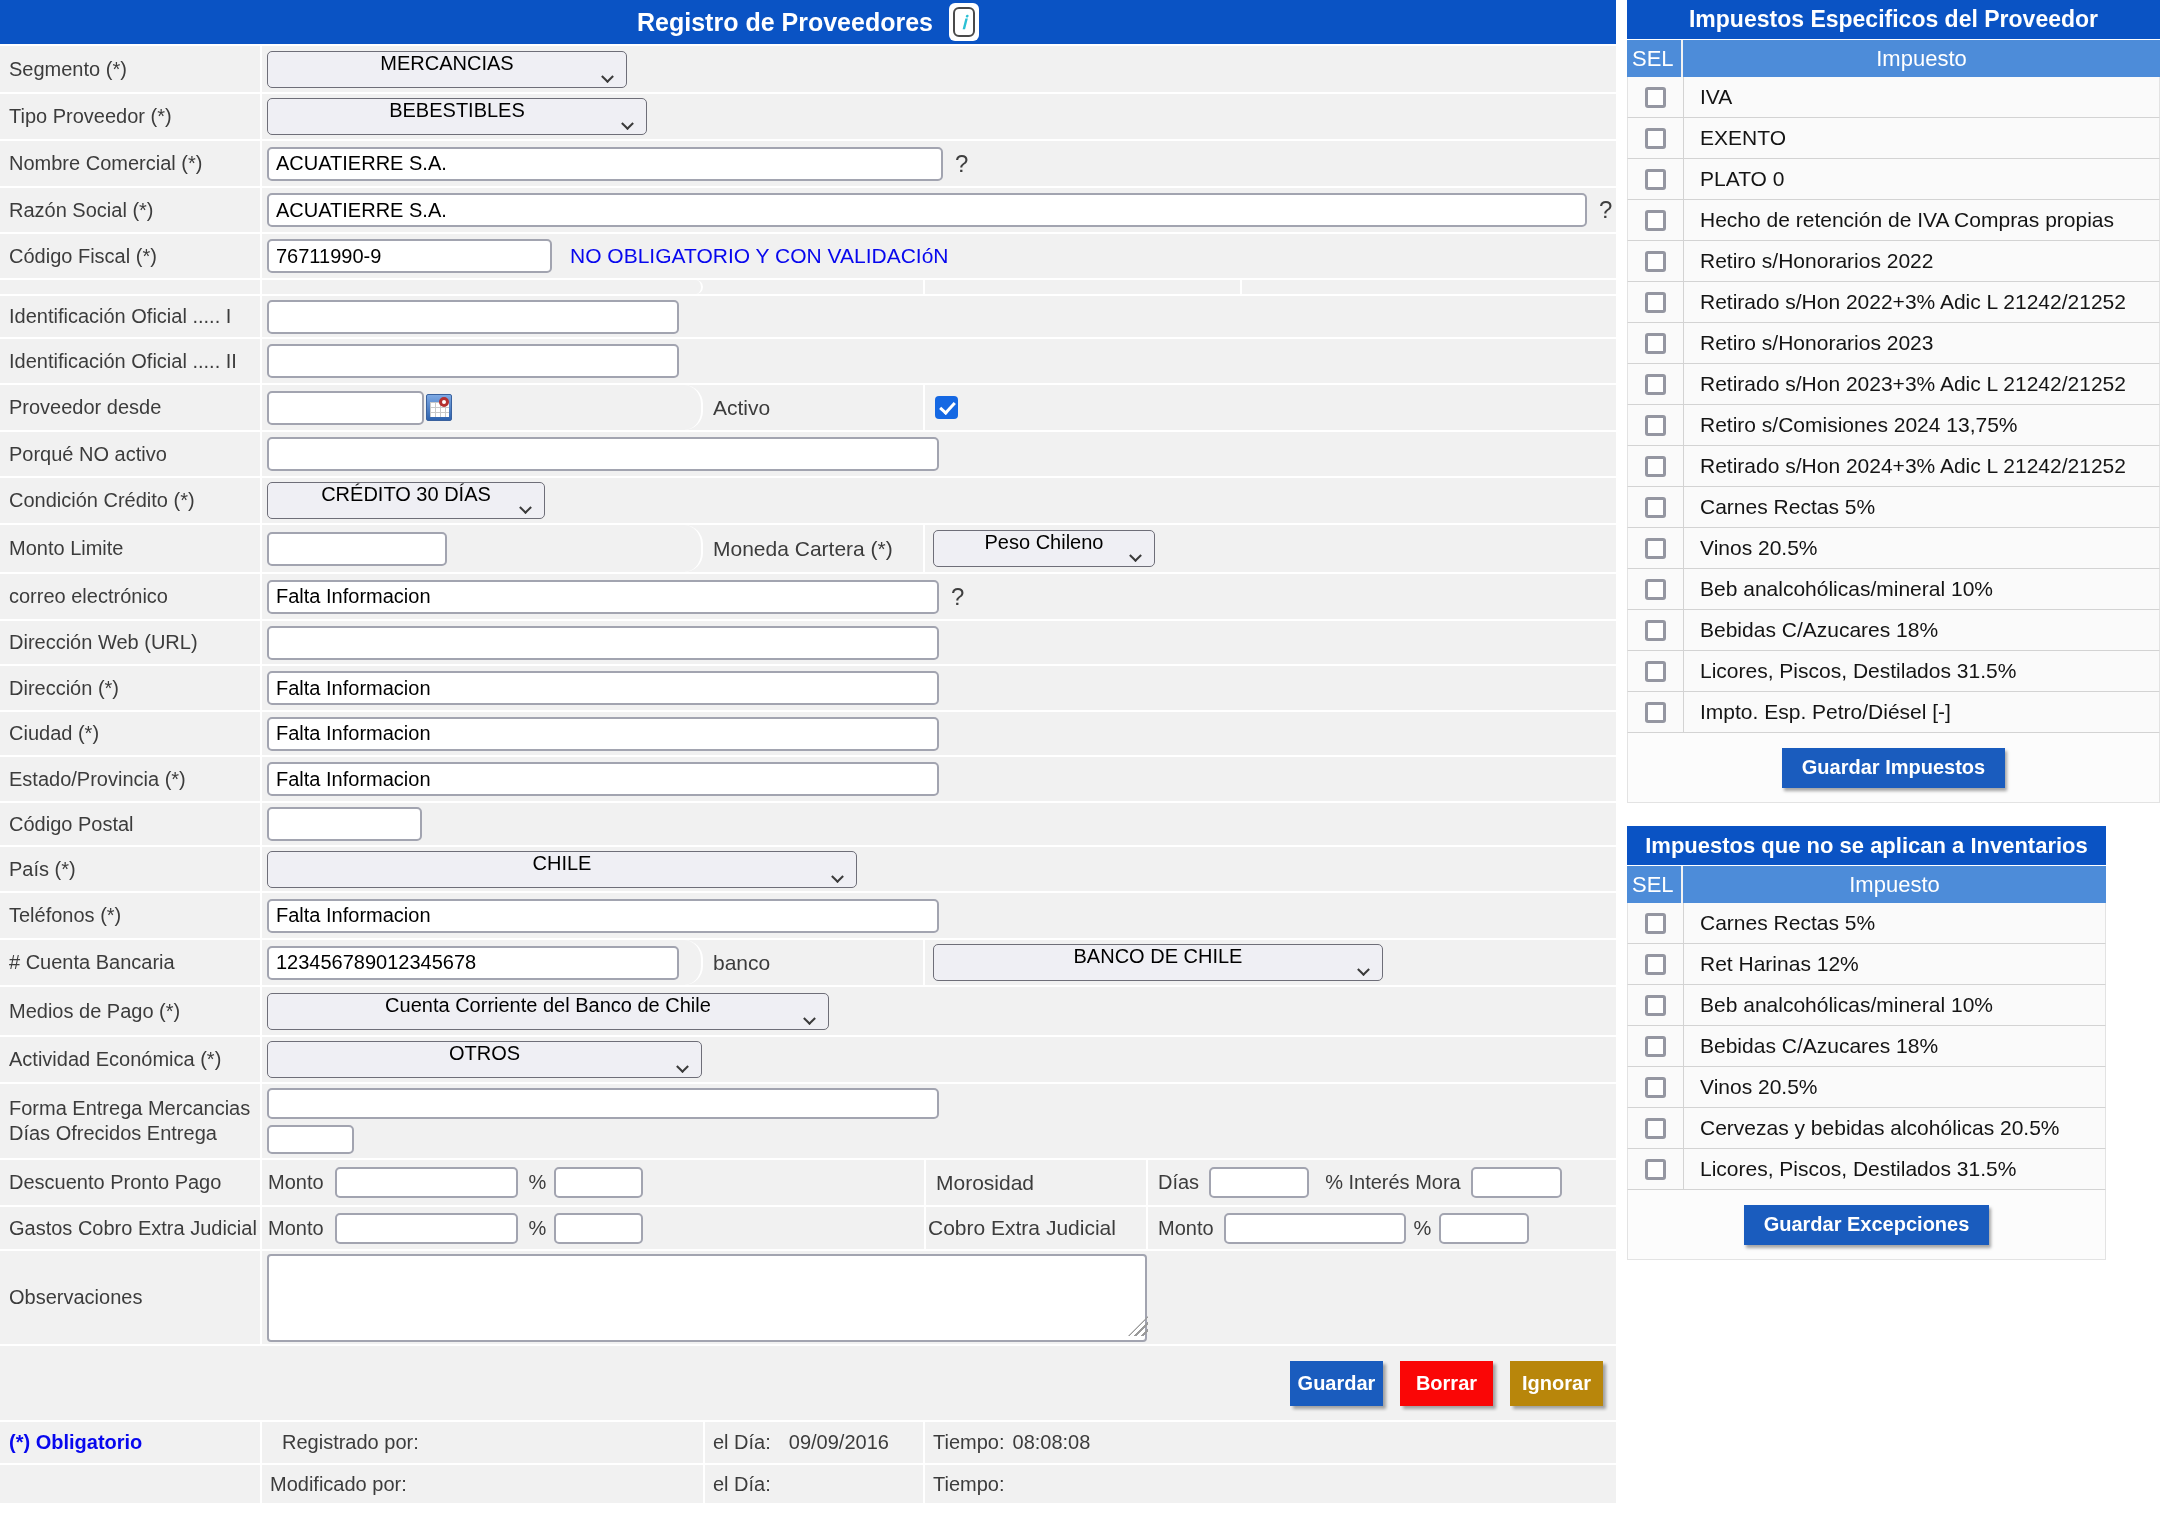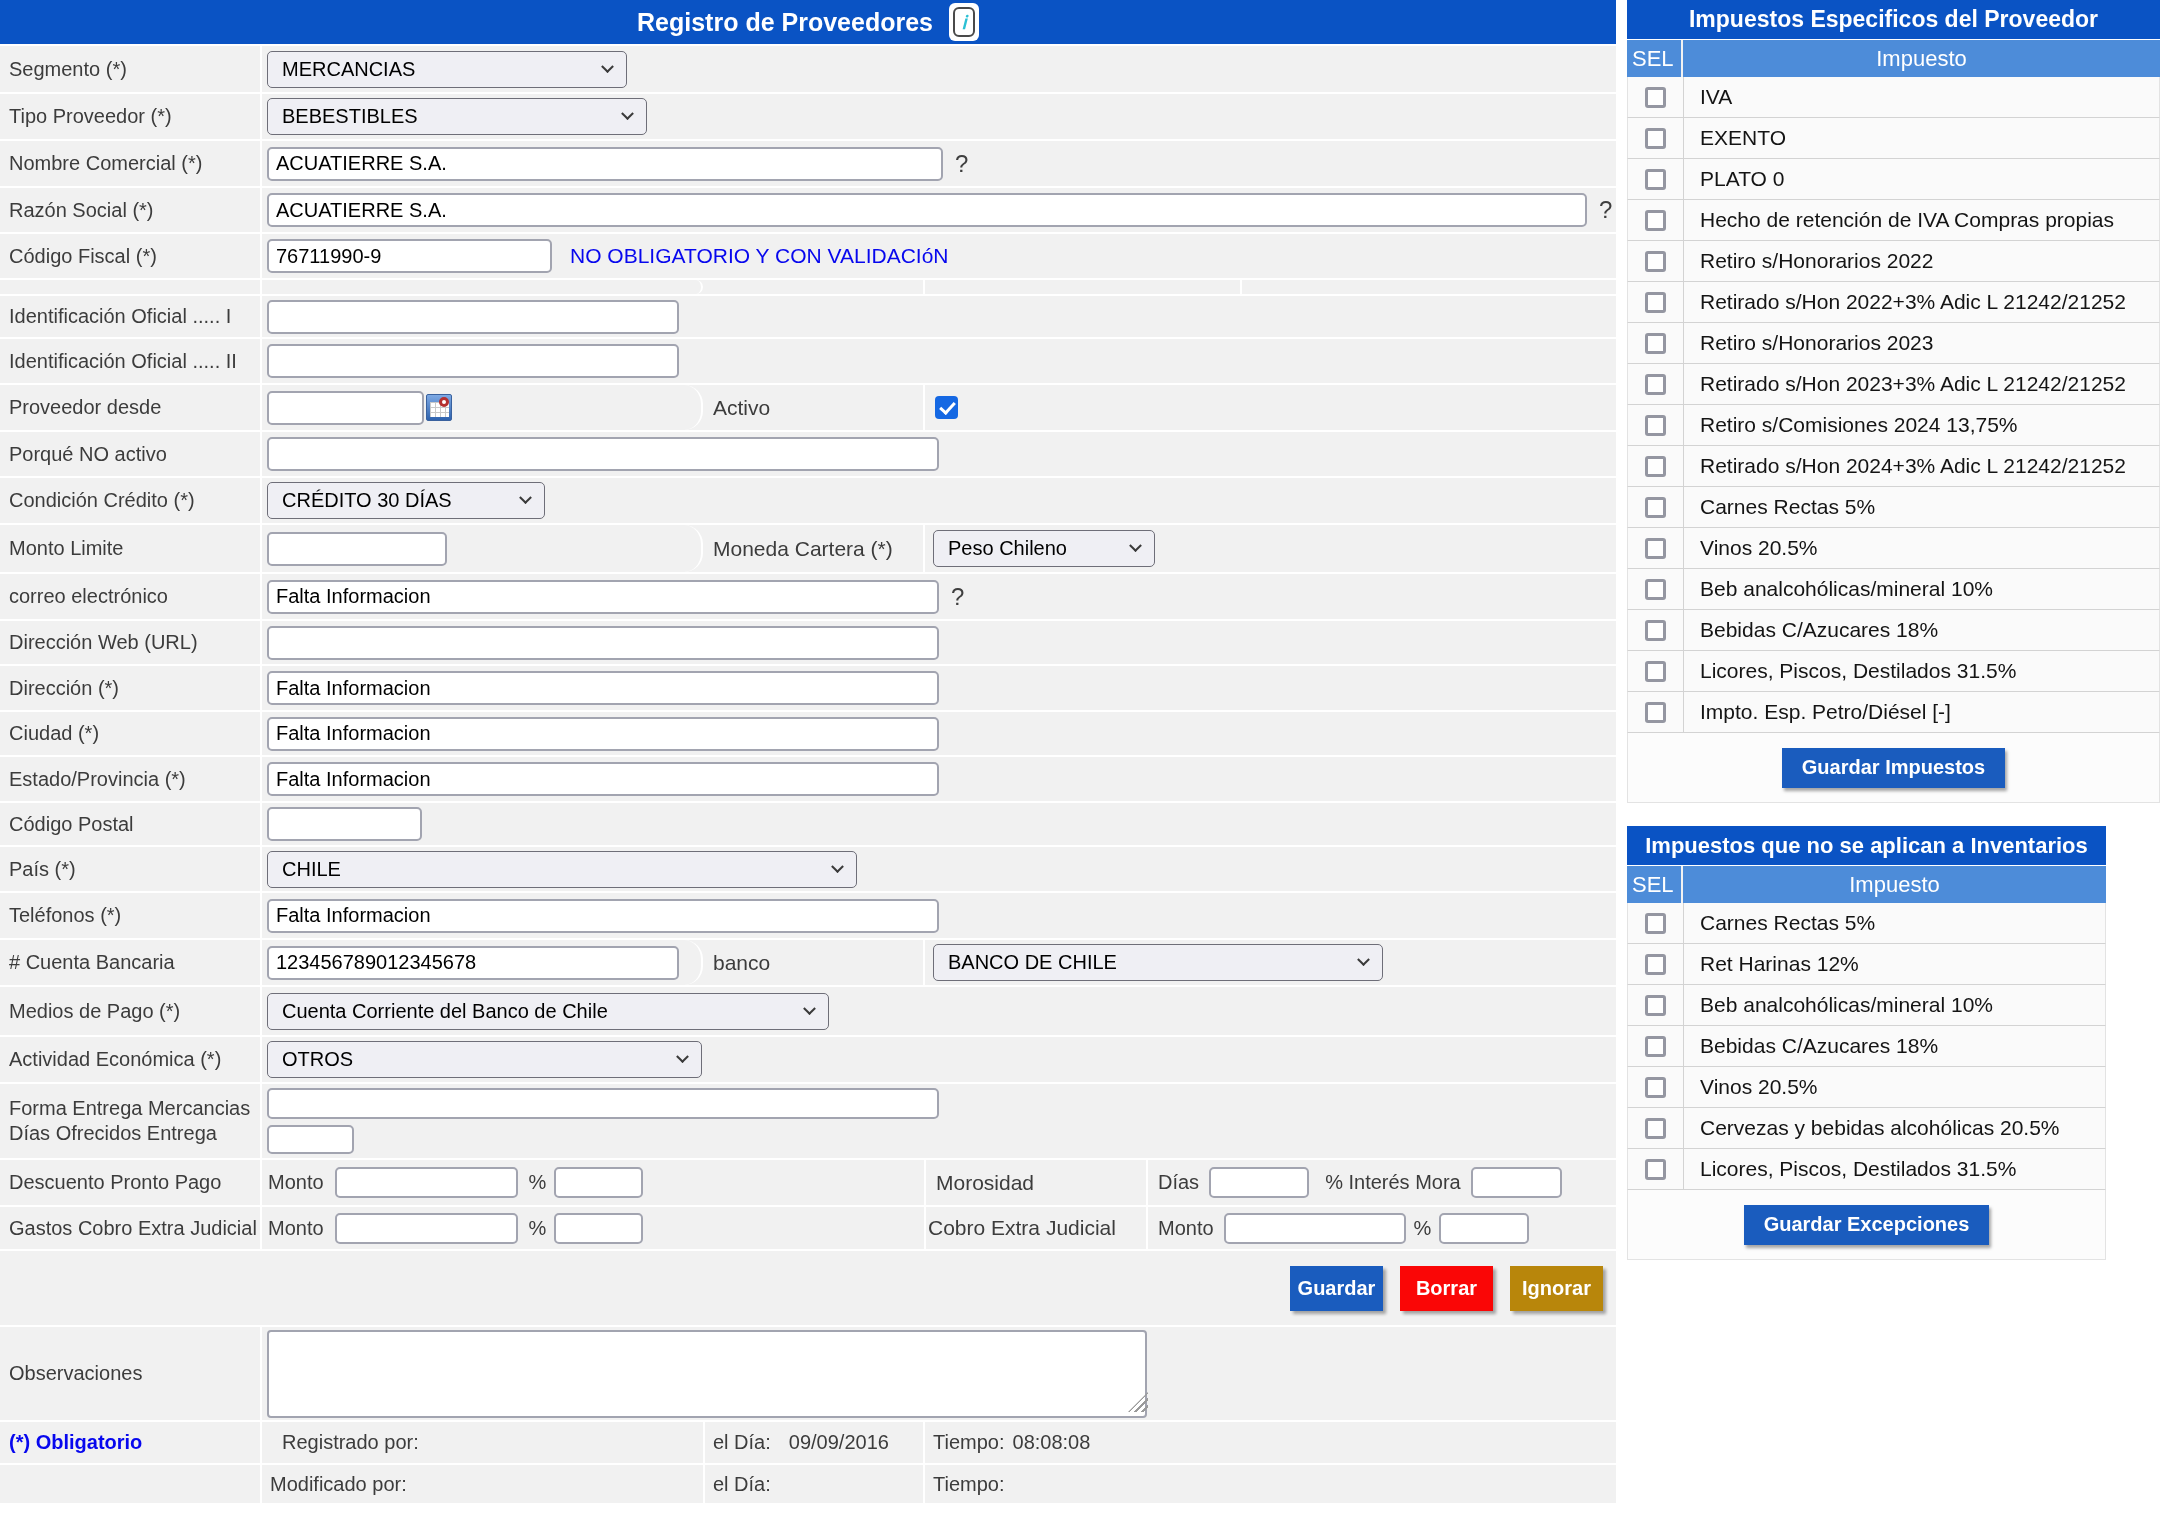--- a/index.html
+++ b/index.html
@@ -25,21 +25,21 @@
   .c222 { flex:0 0 222px; border-right:2px solid #fff; }
   .c317 { flex:0 0 317px; border-right:2px solid #fff; }
   .c664 { flex:0 0 664px; border-right:2px solid #fff; }
   .flbl { font-size:20px; color:#3C3C3C; }
 
   input.txt { height:34px; border:2px solid #A2A4B0; border-radius:5px; background:#fff;
     font:20px "Liberation Sans", sans-serif; color:#000; padding:0 7px; margin-left:5px; }
   .qmark { font-size:24px; color:#3F3F3F; margin-left:12px; }
 
   .sel { background:#EFEFF4; border:1px solid #6E6E78; border-radius:5px; height:37px; margin-left:5px;
-    display:flex; align-items:center; padding:0 14px; font-size:20px; color:#000; cursor:default; }
+    display:flex; align-items:center; padding:0 14px; font-size:20px; color:#000; cursor:default;flex-direction:column; }
   .chev { width:9px; height:9px; border-right:2px solid #3a3a3a; border-bottom:2px solid #3a3a3a;
     transform:rotate(45deg) translate(-2px,-2px); margin-left:auto; }
 
   .note-blue { color:#0707EE; font-size:21px; margin-left:18px; }
 
   .cbk { width:23px; height:23px; background:#1568E3; border-radius:4px; position:relative; }
   .cbk::after { content:''; position:absolute; left:8px; top:3px; width:6px; height:12px;
     border:solid #fff; border-width:0 3px 3px 0; transform:rotate(42deg); }
 
   .calbtn { width:26px; height:27px; margin-left:2px; border:1px solid #39619e; border-radius:2px;
@@ -353,34 +353,34 @@
           <span class="flbl" style="font-size:21px;margin-left:2px">Cobro Extra Judicial</span>
         </div>
       <div class="cell grow">
         <span class="flbl" style="margin-left:10px">Monto</span>
         <input class="txt" style="width: 182px; height: 31px; margin-left: 10px;" value="">
         <span class="flbl" style="margin-left:8px">%</span>
         <input class="txt" style="width: 90px; height: 31px; margin-left: 8px;" value="">
       </div>
     </div>
 
-    <div class="row" style="height:76px;justify-content:flex-end;padding-right:13px">
-      <button class="btn btn-blue">Guardar</button>
-      <button class="btn btn-red">Borrar</button>
-      <button class="btn btn-gold">Ignorar</button>
-    </div>
-
     <div class="row" style="height:95px">
       <div class="lbl">Observaciones</div>
       <div class="cell grow" style="position:relative">
         <textarea class="obs" style=""></textarea>
         <span class="grip" style="left:866px;bottom:8px"></span>
       </div>
     </div>
 
+    <div class="row" style="height:76px;justify-content:flex-end;padding-right:13px">
+      <button class="btn btn-blue">Guardar</button>
+      <button class="btn btn-red">Borrar</button>
+      <button class="btn btn-gold">Ignorar</button>
+    </div>
+
     <div class="row" style="height:43px">
       <div class="lbl">
           <span class="blue-bold">(*) Obligatorio</span>
         </div>
       <div class="cell c443">
           <span class="flbl" style="margin-left:20px">Registrado por:</span>
         </div>
       <div class="cell c220">
         <span class="flbl" style="margin-left:8px">el Día:</span>
         <span class="flbl" style="margin-left:18px">09/09/2016</span>

